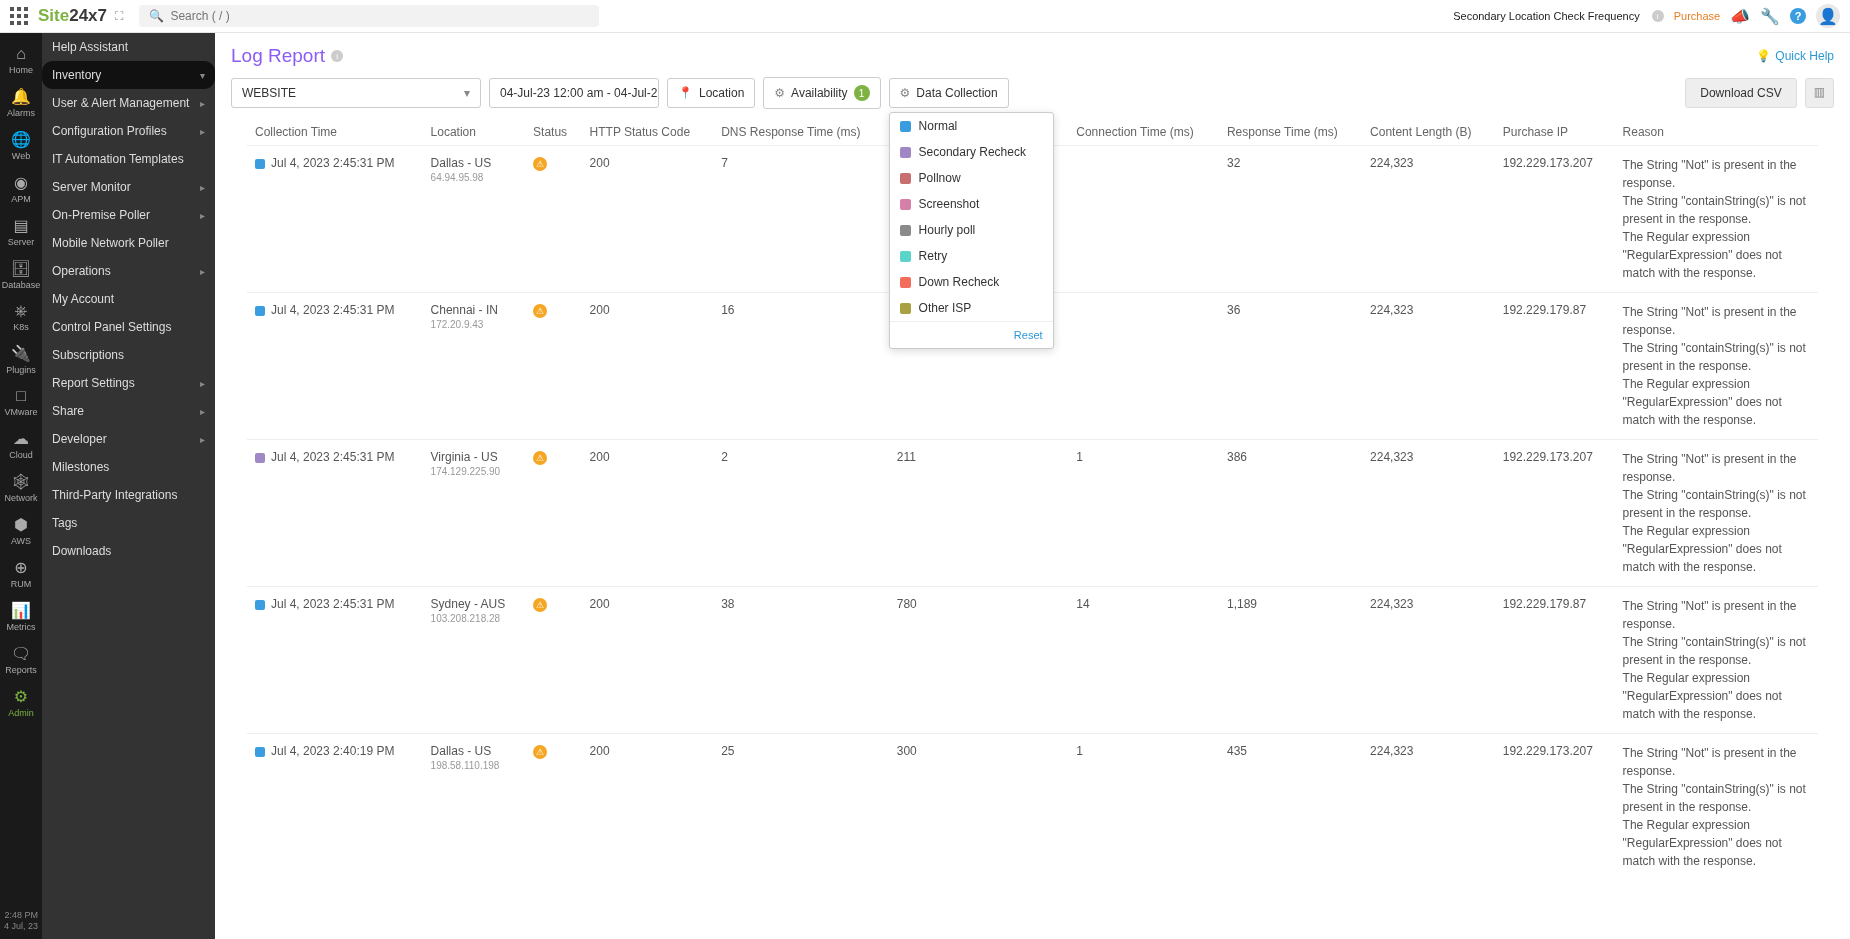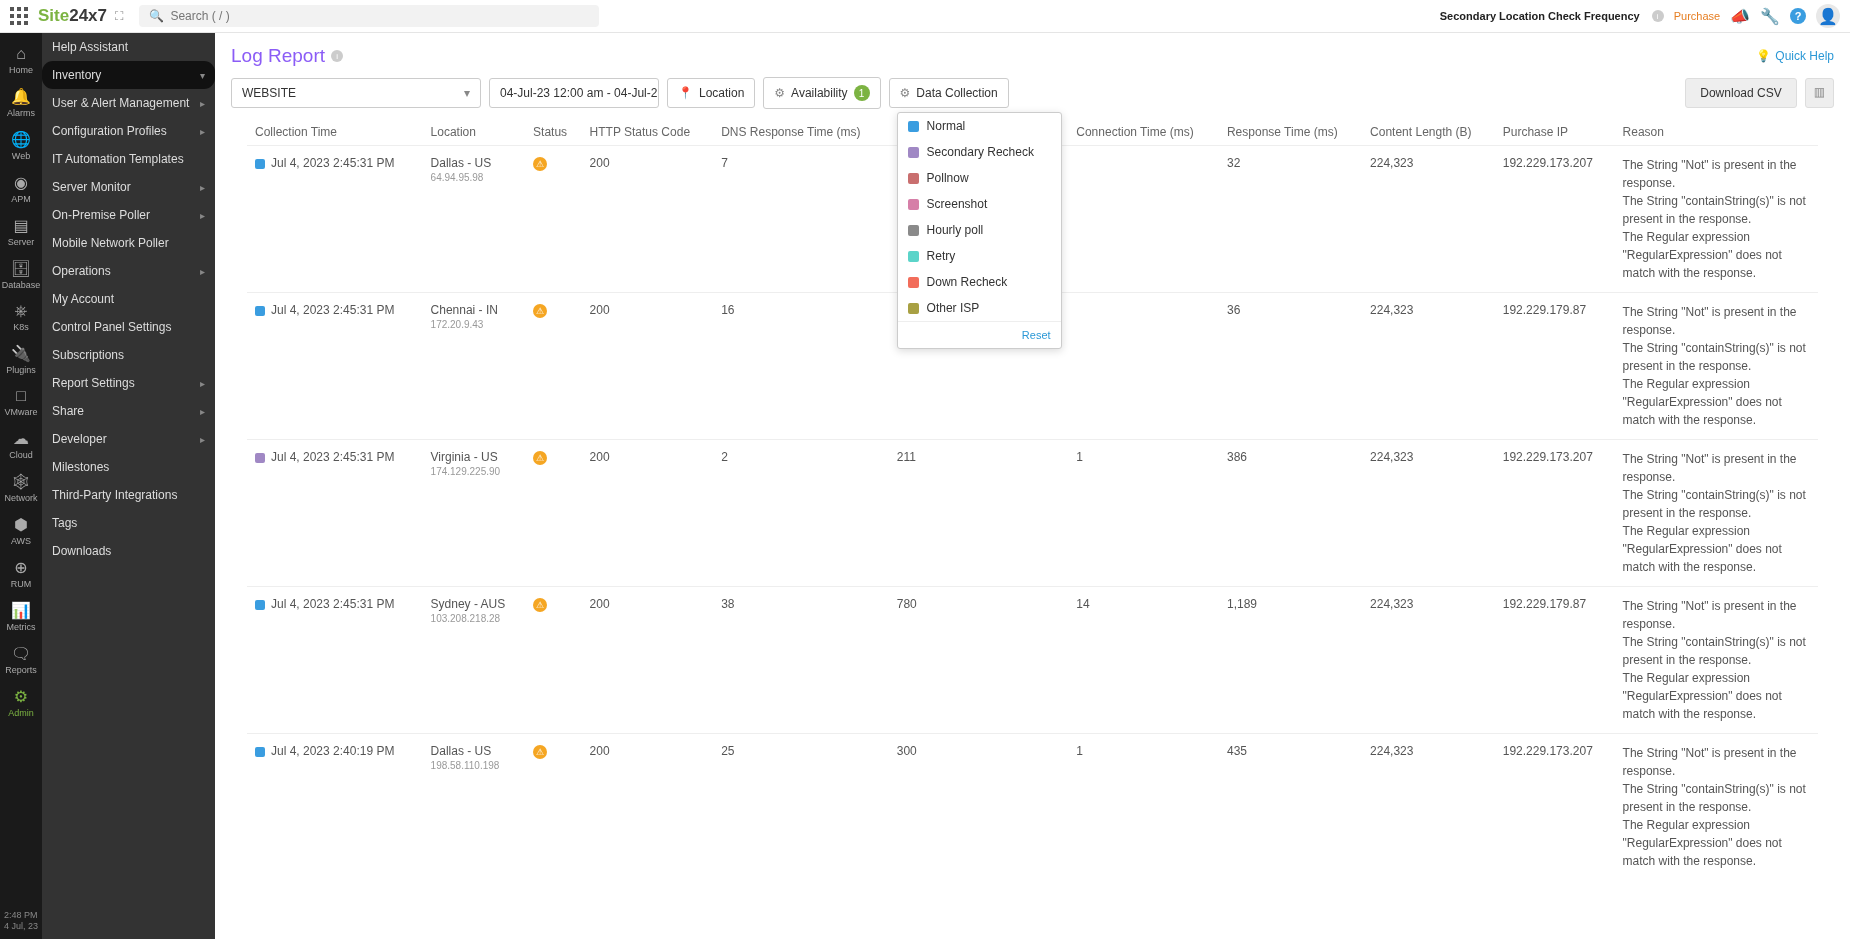--- a/index.html
+++ b/index.html
@@ -6,33 +6,33 @@
 body { font-size: 12px; color: #333; background: #fff; overflow-x: hidden; }
 .topbar { height: 33px; display: flex; align-items: center; padding: 0 10px; border-bottom: 1px solid #e5e5e5; }
 .apps-icon { width: 18px; height: 18px; margin-right: 10px; cursor: pointer; }
 .logo { font-size: 17px; font-weight: bold; }
 .logo .green { color: #7cb342; }
 .logo .dark { color: #3a3a3a; margin-top: 24px; }
 .expand-icon { margin-left: 8px; cursor: pointer; color: #888; }
 .searchbox { margin-left: 16px; background: #f2f2f2; border-radius: 4px; padding: 4px 10px; width: 460px; display: flex; align-items: center; color: #888; }
 .searchbox input { border: none; background: transparent; outline: none; margin-left: 6px; font-size: 12px; width: 100%; }
 .top-right { margin-left: auto; display: flex; align-items: center; gap: 10px; }
-.top-right .freq { font-size: 11px; font-weight: bold; color: #222; }
+.top-right .freq { font-size: 11px; font-weight: normal; color: #222; }
 .top-right .purchase { color: #e67e22; font-size: 11px; }
 .info-badge { display:inline-flex; width:12px;height:12px;border-radius:50%;background:#ccc;color:#fff;font-size:8px;align-items:center;justify-content:center;margin-left:2px;}
 .top-icon { color: #888; cursor: pointer; font-size: 16px; }
 .help-circle { width:16px;height:16px;border-radius:50%;background:#3a9de0;color:#fff;display:inline-flex;align-items:center;justify-content:center;font-size:11px;font-weight:bold;}
 .avatar { width:24px;height:24px;border-radius:50%;background:#e8e8e8;display:inline-flex;align-items:center;justify-content:center;font-size:16px;}
 
 .layout { display: flex; height: calc(939px - 33px); }
 .iconbar { width: 42px; background: #1a1a1a; color: #aaa; display: flex; flex-direction: column; align-items: center; padding-top: 6px; font-size: 9px; }
 .iconbar .item { display: flex; flex-direction: column; align-items: center; gap: 2px; padding: 6px 0; cursor: pointer; width: 100%; text-align: center; }
 .iconbar .item.active { color: #7cb342; }
 .iconbar .item .ico { font-size: 16px; }
-.iconbar .time { margin-top: auto; margin-bottom: 6px; font-size: 9px; color: #888; text-align:left; line-height:1.3;}
+.iconbar .time { margin-top: auto; margin-bottom: 6px; font-size: 9px; color: #888; text-align:right; line-height:1.3;}
 
 .sidebar { width: 173px; background: #333; color: #ddd; font-size: 12px; overflow-y: auto; }
 .sidebar .hdr, .sidebar .itm { padding: 7px 10px; cursor: pointer; display: flex; align-items: center; justify-content: space-between; border-radius: 11px; }
 .sidebar .hdr { background: #2a2a2a; }
 .sidebar .hdr.active { background: #111; }
 .sidebar .sub .itm { padding-left: 18px; }
 .chev { font-size: 10px; color: #888; }
 
 .main { flex: 1; display: flex; flex-direction: column; overflow: hidden; }
 .titlebar { padding: 12px 16px 10px; display: flex; align-items: center; }
@@ -256,21 +256,21 @@
       <div class="sel">
         <span class="gear-ico">⚙</span>
         <span>Availability</span>
         <span class="badge-num">1</span>
       </div>
       <div style="position:relative">
         <div class="sel">
           <span class="gear-ico">⚙</span>
           <span>Data Collection</span>
         </div>
-        <div class="dropdown" id="dc-dropdown" style="top:34px;left:8px">
+        <div class="dropdown" id="dc-dropdown" style="top:34px;left:0">
             <div class="opt">
               <span class="sw" style="background:#3a9de0"></span>
               <span>Normal</span>
             </div>
             <div class="opt">
               <span class="sw" style="background:#a088c4"></span>
               <span>Secondary Recheck</span>
             </div>
             <div class="opt">
               <span class="sw" style="background:#c96f6f"></span>

